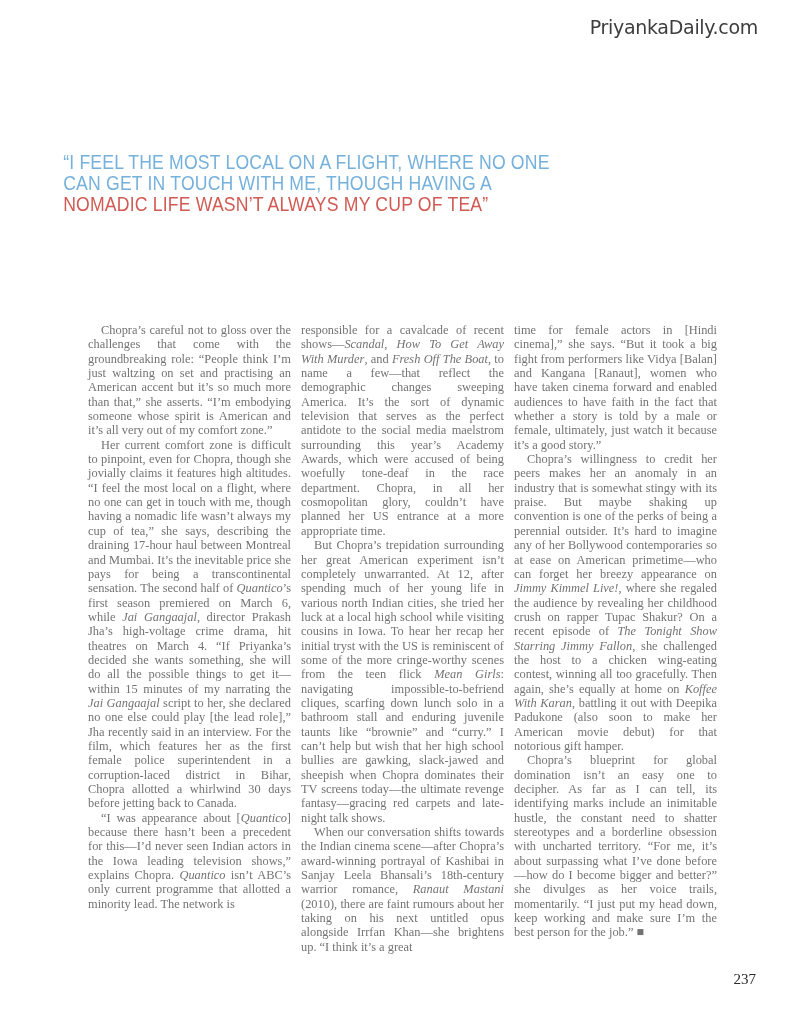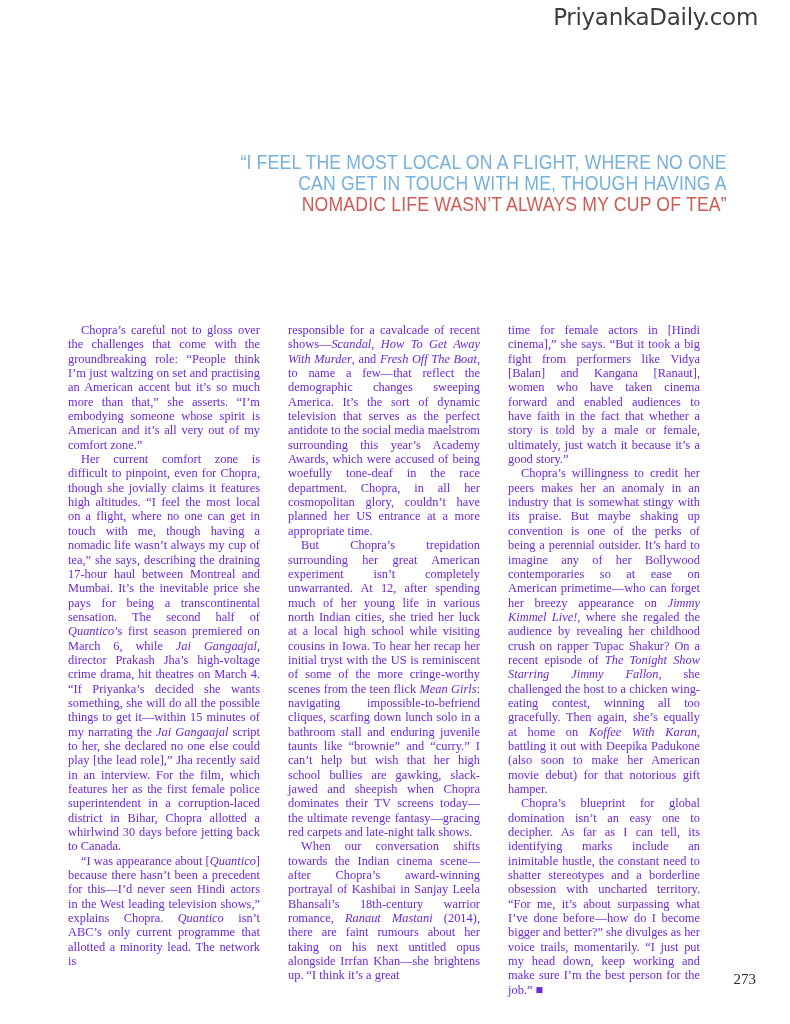--- a/index.html
+++ b/index.html
@@ -10,56 +10,56 @@
   .page {
     position: relative;
     width: 790px;
     height: 1024px;
     background: #ffffff;
     overflow: hidden;
     margin: 0 auto;
   }
   .logo {
     position: absolute;
-    top: 4px;
+    top: 16px;
     right: 32px;
     font-family: "DejaVu Sans", sans-serif;
-    font-size: 23px;
+    font-size: 19px;
     font-weight: 500;
     letter-spacing: -0.3px;
     color: #3d3d3f;
   }
   .quote {
     position: absolute;
     top: 151px;
     left: 0;
     right: 0;
-    text-align: right;
+    text-align: left;
     font-family: "Liberation Sans", sans-serif;
     font-weight: 400;
     font-size: 21px;
     line-height: 21px;
     letter-spacing: 0.2px;
   }
   .quote-line {
     transform: scaleX(0.84);
     transform-origin: center;
     white-space: nowrap;
   }
   .article {
     position: absolute;
     top: 323px;
-    left: 68px;
+    left: 88px;
     width: 632px;
     display: flex;
-    gap: 28px;
+    gap: 10px;
     font-family: "Liberation Serif", serif;
     font-size: 12.4px;
     line-height: 14.35px;
-    color: #6d28d9;
+    color: #737373;
   }
   .col {
     width: 203px;
     text-align: justify;
   }
   .para {
     margin: 0;
   }
   .para.indent {
     text-indent: 13px;
@@ -86,29 +86,29 @@
   <div class="quote">
       <div class="quote-line" style="color: rgb(118, 177, 220);">“I FEEL THE MOST LOCAL ON A FLIGHT, WHERE NO ONE</div>
       <div class="quote-line" style="color: rgb(118, 177, 220);">CAN GET IN TOUCH WITH ME, THOUGH HAVING A</div>
       <div class="quote-line" style="color: rgb(209, 91, 84);">NOMADIC LIFE WASN’T ALWAYS MY CUP OF TEA”</div>
     </div>
 
   <div class="article">
     <div class="col">
         <p class="para indent"><span>Chopra’s careful not to gloss over the challenges that come with the groundbreaking role: “People think I’m just waltzing on set and practising an American accent but it’s so much more than that,” she asserts. “I’m embodying someone whose spirit is American and it’s all very out of my comfort zone.”</span></p>
         <p class="para indent"><span>Her current comfort zone is difficult to pinpoint, even for Chopra, though she jovially claims it features high altitudes. “I feel the most local on a flight, where no one can get in touch with me, though having a nomadic life wasn’t always my cup of tea,” she says, describing the draining 17-hour haul between Montreal and Mumbai. It’s the inevitable price she pays for being a transcontinental sensation. The second half of </span><em>Quantico</em><span>’s first season premiered on March 6, while </span><em>Jai Gangaajal</em><span>, director Prakash Jha’s high-voltage crime drama, hit theatres on March 4. “If Priyanka’s decided she wants something, she will do all the possible things to get it—within 15 minutes of my narrating the </span><em>Jai Gangaajal</em><span> script to her, she declared no one else could play [the lead role],” Jha recently said in an interview. For the film, which features her as the first female police superintendent in a corruption-laced district in Bihar, Chopra allotted a whirlwind 30 days before jetting back to Canada.</span></p>
-        <p class="para indent"><span>“I was appearance about [</span><em>Quantico</em><span>] because there hasn’t been a precedent for this—I’d never seen Hindi actors in the West leading television shows,” explains Chopra. </span><em>Quantico</em><span> isn’t ABC’s only current programme that allotted a minority lead. The network is</span></p>
+        <p class="para indent"><span>“I was appearance about [</span><em>Quantico</em><span>] because there hasn’t been a precedent for this—I’d never seen Indian actors in the Iowa leading television shows,” explains Chopra. </span><em>Quantico</em><span> isn’t ABC’s only current programme that allotted a minority lead. The network is</span></p>
       </div>
     <div class="col">
         <p class="para"><span>responsible for a cavalcade of recent shows—</span><em>Scandal</em><span>, </span><em>How To Get Away With Murder</em><span>, and </span><em>Fresh Off The Boat</em><span>, to name a few—that reflect the demographic changes sweeping America. It’s the sort of dynamic television that serves as the perfect antidote to the social media maelstrom surrounding this year’s Academy Awards, which were accused of being woefully tone-deaf in the race department. Chopra, in all her cosmopolitan glory, couldn’t have planned her US entrance at a more appropriate time.</span></p>
         <p class="para indent"><span>But Chopra’s trepidation surrounding her great American experiment isn’t completely unwarranted. At 12, after spending much of her young life in various north Indian cities, she tried her luck at a local high school while visiting cousins in Iowa. To hear her recap her initial tryst with the US is reminiscent of some of the more cringe-worthy scenes from the teen flick </span><em>Mean Girls</em><span>: navigating impossible-to-befriend cliques, scarfing down lunch solo in a bathroom stall and enduring juvenile taunts like “brownie” and “curry.” I can’t help but wish that her high school bullies are gawking, slack-jawed and sheepish when Chopra dominates their TV screens today—the ultimate revenge fantasy—gracing red carpets and late-night talk shows.</span></p>
-        <p class="para indent"><span>When our conversation shifts towards the Indian cinema scene—after Chopra’s award-winning portrayal of Kashibai in Sanjay Leela Bhansali’s 18th-century warrior romance, </span><em>Ranaut Mastani</em><span> (2014), there are faint rumours about her taking on his next untitled opus alongside Irrfan Khan—she brightens up. “I think it’s a great</span></p>
+        <p class="para indent"><span>When our conversation shifts towards the Indian cinema scene—after Chopra’s award-winning portrayal of Kashibai in Sanjay Leela Bhansali’s 18th-century warrior romance, </span><em>Ranaut Mastani</em><span> (2010), there are faint rumours about her taking on his next untitled opus alongside Irrfan Khan—she brightens up. “I think it’s a great</span></p>
       </div>
     <div class="col">
         <p class="para"><span>time for female actors in [Hindi cinema],” she says. “But it took a big fight from performers like Vidya [Balan] and Kangana [Ranaut], women who have taken cinema forward and enabled audiences to have faith in the fact that whether a story is told by a male or female, ultimately, just watch it because it’s a good story.”</span></p>
         <p class="para indent"><span>Chopra’s willingness to credit her peers makes her an anomaly in an industry that is somewhat stingy with its praise. But maybe shaking up convention is one of the perks of being a perennial outsider. It’s hard to imagine any of her Bollywood contemporaries so at ease on American primetime—who can forget her breezy appearance on </span><em>Jimmy Kimmel Live!</em><span>, where she regaled the audience by revealing her childhood crush on rapper Tupac Shakur? On a recent episode of </span><em>The Tonight Show Starring Jimmy Fallon</em><span>, she challenged the host to a chicken wing-eating contest, winning all too gracefully. Then again, she’s equally at home on </span><em>Koffee With Karan</em><span>, battling it out with Deepika Padukone (also soon to make her American movie debut) for that notorious gift hamper.</span></p>
         <p class="para indent"><span>Chopra’s blueprint for global domination isn’t an easy one to decipher. As far as I can tell, its identifying marks include an inimitable hustle, the constant need to shatter stereotypes and a borderline obsession with uncharted territory. “For me, it’s about surpassing what I’ve done before—how do I become bigger and better?” she divulges as her voice trails, momentarily. “I just put my head down, keep working and make sure I’m the best person for the job.” </span><span>■</span></p>
       </div>
   </div>
 
-  <div class="pagenum">273</div>
+  <div class="pagenum">237</div>
 
 </div>
 
 </body></html>

